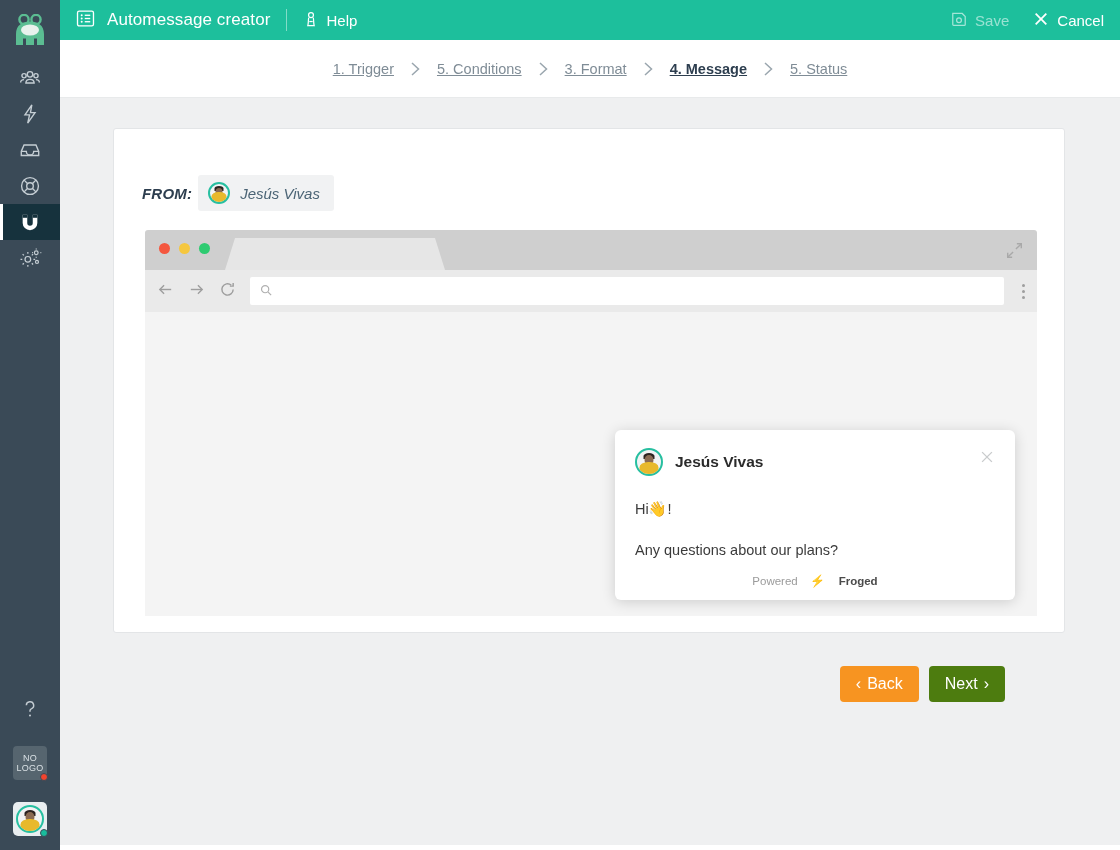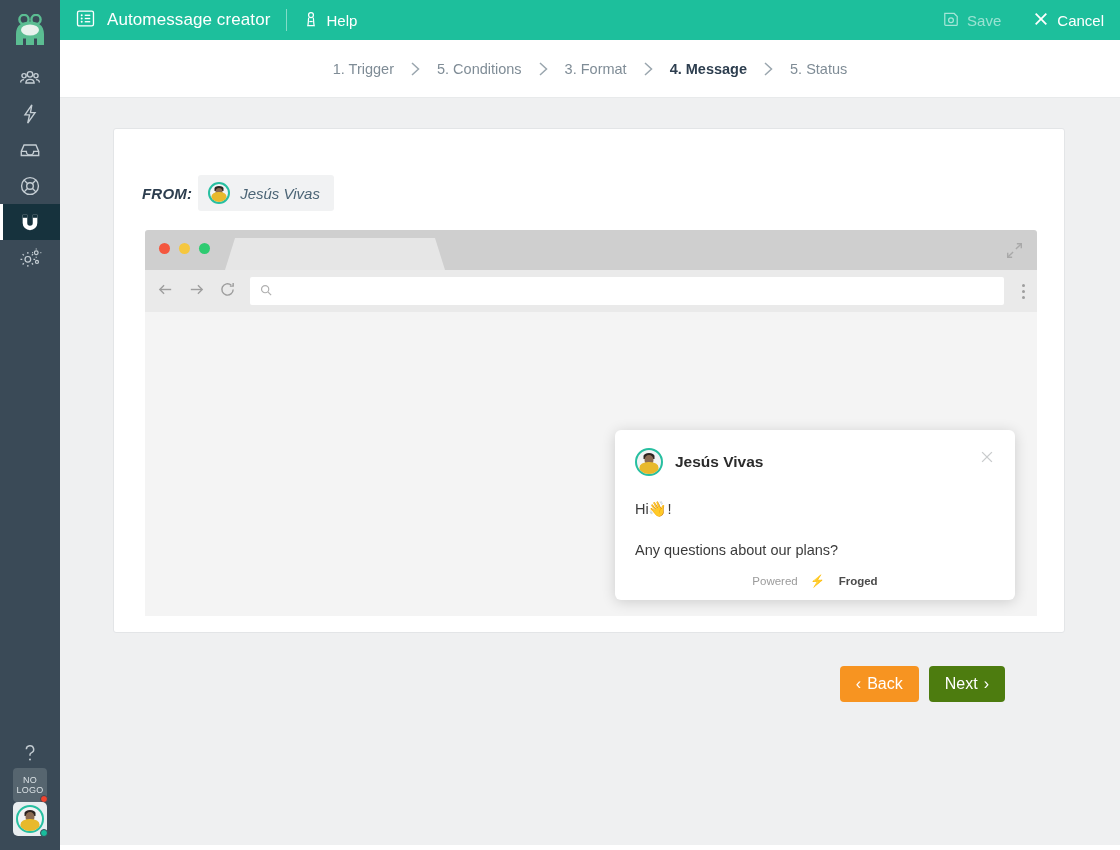--- a/index.html
+++ b/index.html
@@ -31,21 +31,21 @@
     position: relative; cursor: pointer;
   }
   .nav-item.active { background: #16323d; }
   .nav-item.active::before {
     content: ""; position: absolute; left: 0; top: 0;
     width: 3px; height: 100%; background: #ffffff;
   }
   .nav-item svg { display: block; }
   .sidebar-bottom {
     position: absolute; bottom: 14px; left: 0; width: 60px;
-    display: flex; flex-direction: column; align-items: center; gap: 0;
+    display: flex; flex-direction: column; align-items: center; gap: 22px;
   }
   .help-q { color: #c3ccd2; }
   .nologo-box {
     position: relative;
     width: 34px; height: 34px; border-radius: 4px;
     background: #56656f; color: #d9e0e4;
     display: flex; flex-direction: column; align-items: center; justify-content: center;
     font-size: 9px; line-height: 10px; letter-spacing: .3px;
   }
   .dot {
@@ -74,31 +74,31 @@
 
   .topbar {
     height: 40px; background: #1dbf9c; color: #ffffff;
     display: flex; align-items: center; padding: 18px 16px;
   }
   .topbar-left { display: flex; align-items: center; gap: 12px; }
   .app-title { font-size: 17px; font-weight: 400; letter-spacing: .1px; }
   .vbar { width: 1px; height: 22px; background: rgba(255,255,255,.45); margin: 0 4px; }
   .help-link { display: flex; align-items: center; gap: 7px; font-size: 15px;
                color: #ffffff; cursor: pointer; }
-  .topbar-right { margin-left: auto; display: flex; align-items: flex-start; gap: 32px; }
+  .topbar-right { margin-left: auto; display: flex; align-items: flex-start; gap: 24px; }
   .tb-action { display: flex; align-items: center; gap: 8px; font-size: 15px; cursor: pointer; }
   .tb-action.dim { color: rgba(255,255,255,.55); }
   .tb-action.strong { color: #ffffff; }
 
   
   .steps {
     height: 58px; display: flex; align-items: center; justify-content: center;
     gap: 0; background: #ffffff; border-bottom: 1px solid #e8eaeb;
   }
-  .step { font-size: 14.5px; color: #7f8c96; padding: 0 4px; cursor: pointer; }
+  .step { font-size: 14.5px; color: #7f8c96; padding: 0 4px; cursor: pointer; text-decoration: underline; }
   .step.active { color: #2d3e4f; font-weight: bold; }
   .chev { margin: 0 12px; color: #9aa6ae; display: inline-flex; }
 
   
   .content { background: #eff0f1; height: calc(850px - 44px - 59px); padding: 22px 0 0 0;
              position: relative; }
   .card {
     position: absolute; left: 53px; top: 30px;
     width: 952px; height: 505px;
     background: #ffffff; border: 1px solid #e3e5e7; border-radius: 3px;

